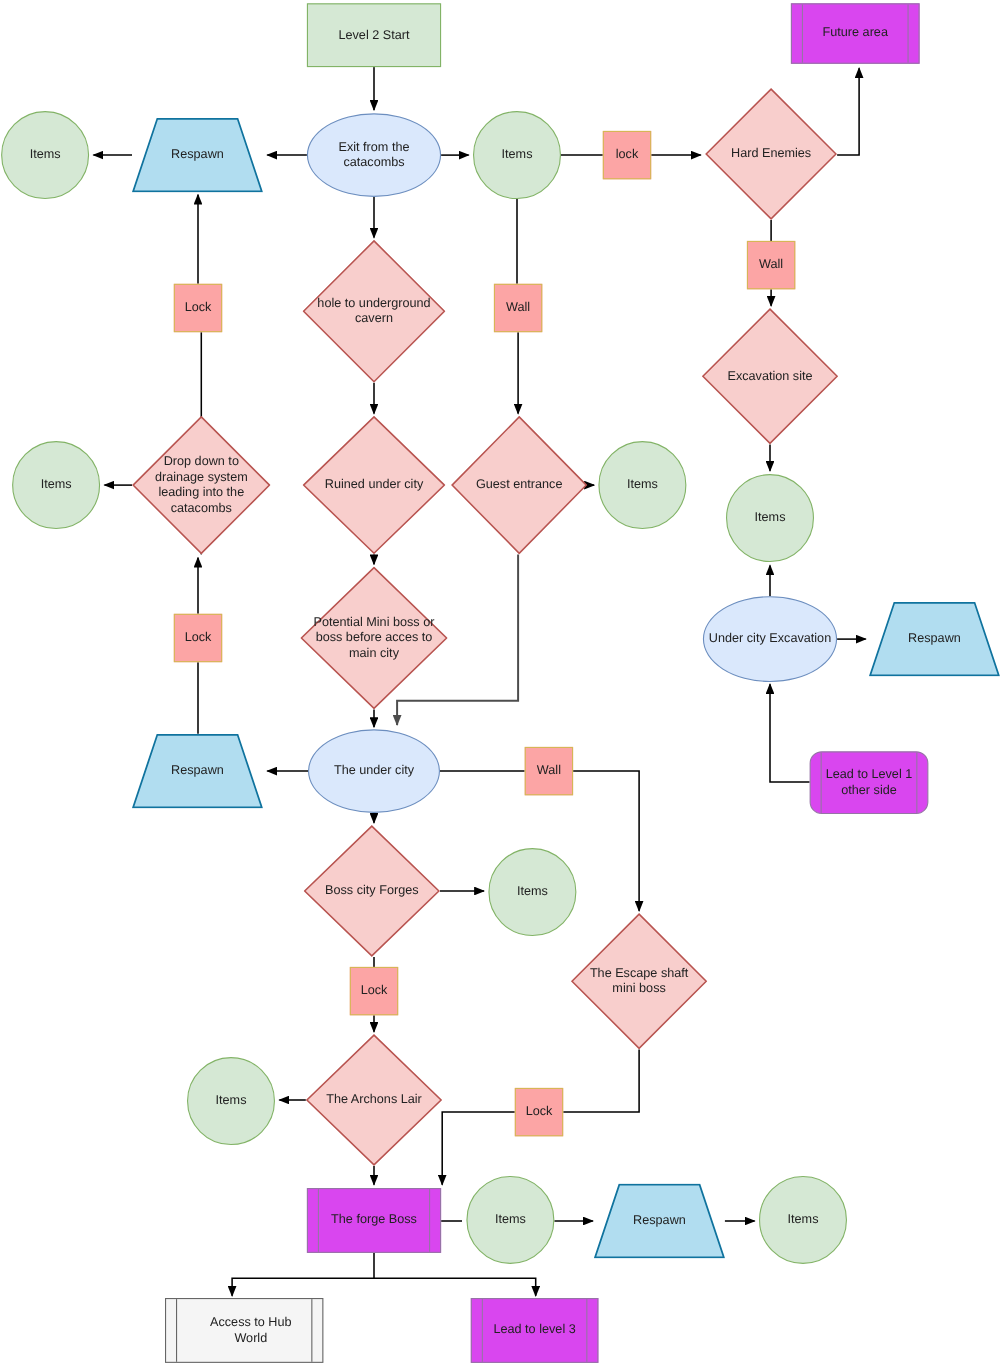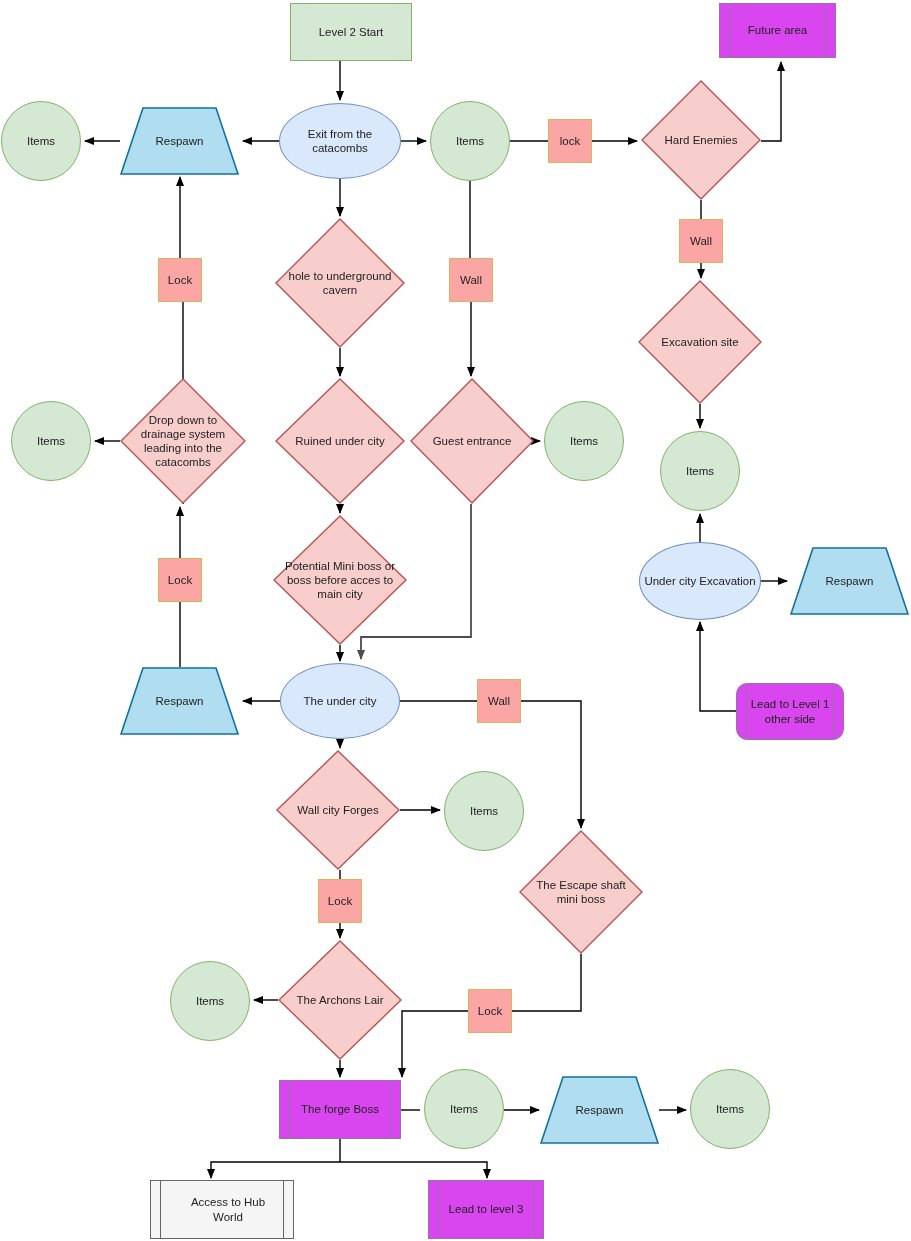--- a/index.html
+++ b/index.html
@@ -135,21 +135,21 @@
       <path d="M700,542 L700,514"></path>
 
       <path d="M761,581 L787,581"></path>
     </g>
     <g stroke="#4d4d4d" stroke-width="1.8" fill="none" marker-end="url(#ahg)">
 
       <path d="M471,504 L471,637 L361,637 L361,659"></path>
     </g>
   </svg>
 
-  <div class="node rect" style="left:279px;top:3px;width:122px;height:58px;margin-left:11px;">
+  <div class="node rect" style="left:279px;top:3px;width:122px;height:58px;">
     <span class="lbl">Level 2 Start</span>
   </div>
 
   <div class="node pred" style="left:719px;top:3px;width:117px;height:55px;">
     <span class="lbl">Future area</span>
   </div>
 
   <div class="node circ" style="left:1px;top:101px;width:80px;height:80px;">
     <span class="lbl">Items</span>
   </div>
@@ -285,21 +285,21 @@
 
   <div class="node pred" style="left:736px;top:683px;width:108px;height:57px;border-radius:11px;">
     <span class="lbl">Lead to Level 1
 other side</span>
   </div>
 
   <div class="node diam" style="left:276px;top:750px;width:124px;height:120px;">
     <svg class="shape" viewBox="0 0 124 120" preserveAspectRatio="none">
         <polygon points="62,1 123,60 62,119 1,60" fill="#f8cecc" stroke="#b85450" stroke-width="1.4"></polygon>
       </svg>
-    <span class="lbl" style="width:120px;">Wall city Forges</span>
+    <span class="lbl" style="width:120px;">Boss city Forges</span>
   </div>
 
   <div class="node circ" style="left:444px;top:771px;width:80px;height:80px;">
     <span class="lbl">Items</span>
   </div>
 
   <div class="node diam" style="left:519px;top:830px;width:124px;height:124px;">
     <svg class="shape" viewBox="0 0 124 124" preserveAspectRatio="none">
         <polygon points="62,1 123,62 62,123 1,62" fill="#f8cecc" stroke="#b85450" stroke-width="1.4"></polygon>
       </svg>

